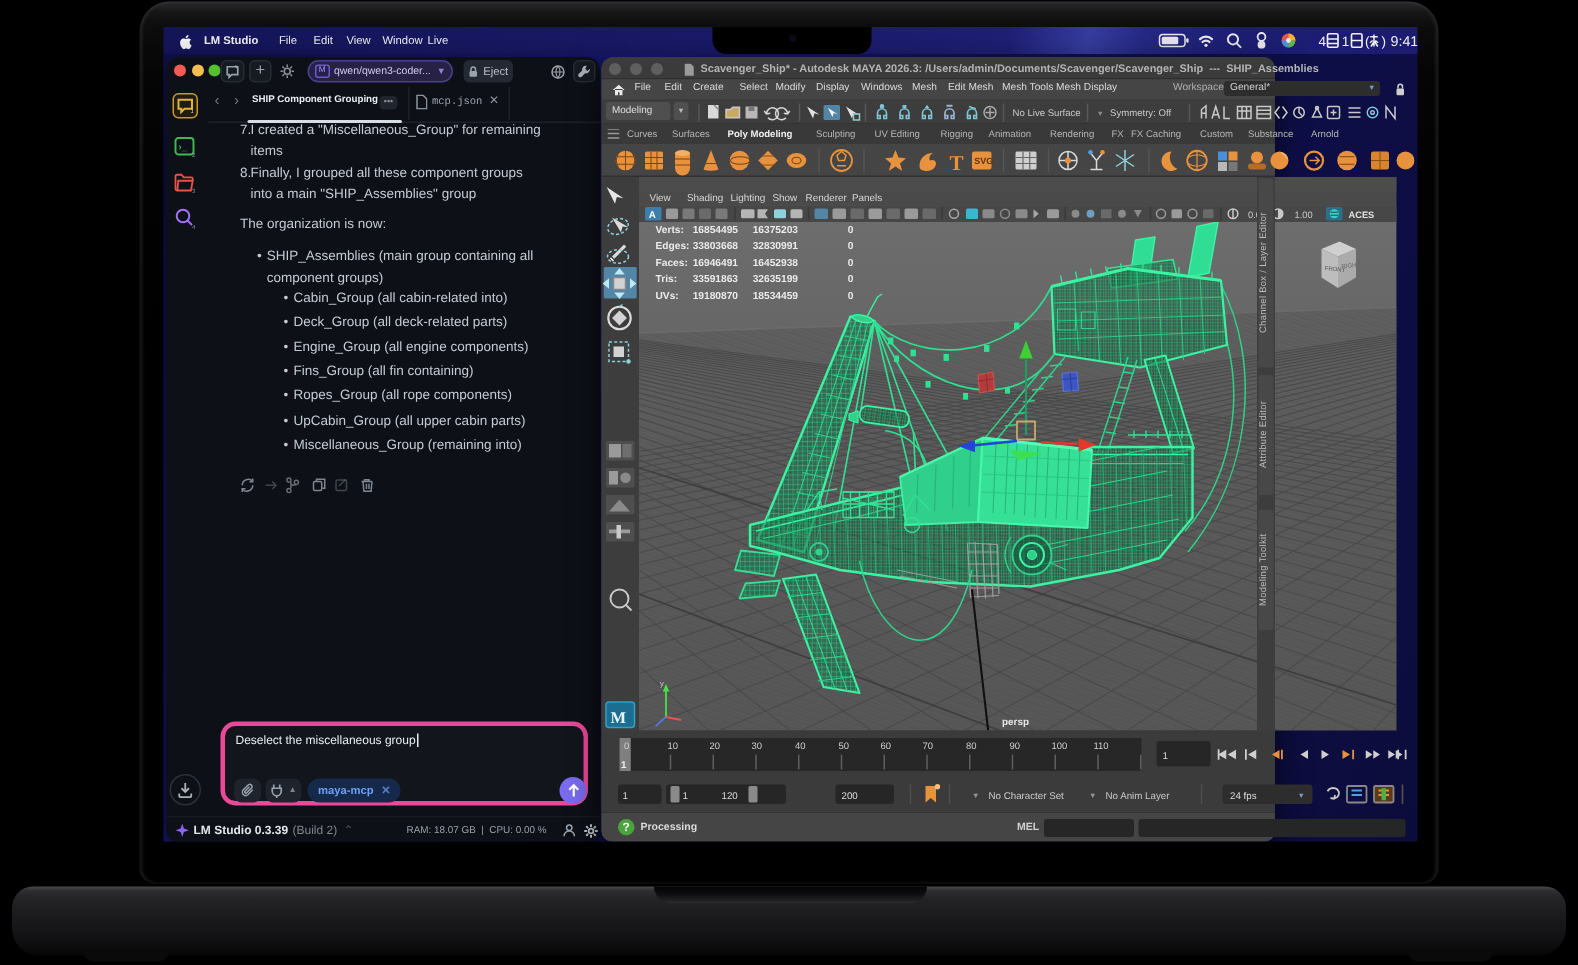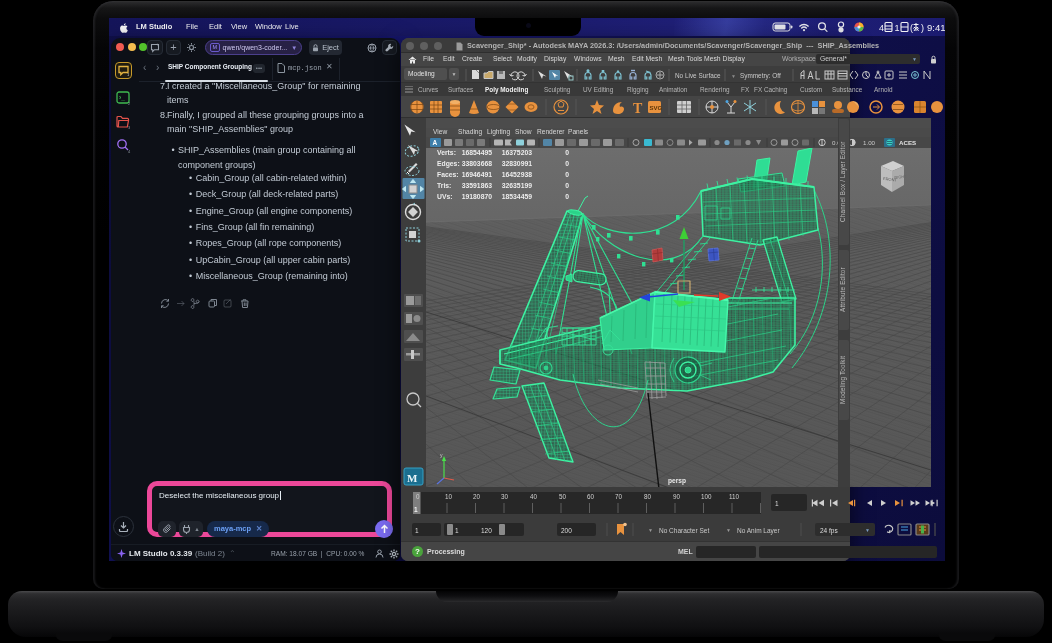--- a/index.html
+++ b/index.html
@@ -33,21 +33,21 @@
 #lmchat .li2{display:flex;margin-top:2px;padding-left:29px}
 .b1{flex:none;width:6.5px;margin-left:11.4px}
 .b2{flex:none;width:6.7px}
 #dlbtn{left:2px;top:478px;width:21px;height:21px;border:1.4px solid #2b313b;border-radius:50%;display:flex;align-items:center;justify-content:center}
 .ibtn{position:absolute;top:35px;height:16px;border-radius:5px;background:#1f232b;display:flex;align-items:center;justify-content:center}
 #mcppill{left:55px;top:35px;height:16px;border-radius:8px;background:#16294a;color:#6ca0f5;font-size:7.5px;font-weight:bold;display:flex;align-items:center;padding:0 7px}
 #sendbtn{left:223px;top:34px;width:18px;height:18px;border-radius:50%;background:#7a6bf0;display:flex;align-items:center;justify-content:center}
 #lmtabs{position:absolute;left:28px;top:20px;right:0;height:24px;border-bottom:1px solid #1c212b}
 #lmside{position:absolute;left:0;top:20px;width:28px;bottom:40px}
 #lmchat{position:absolute;left:49px;top:41px;width:203.5px;font-size:9px;line-height:14.35px;color:#c3cbd5}
-#lminput{position:absolute;left:36px;top:442.5px;width:245px;height:56.5px;border:5px solid #ec4899;border-radius:10px;background:#12151c}
+#lminput{position:absolute;left:36px;top:442.5px;width:245px;height:56.5px;border:3px solid #ec4899;border-radius:10px;background:#12151c}
 #lmstatus{position:absolute;left:0;bottom:0;right:0;height:17px;background:#0d1017;border-top:1px solid #171c24;border-radius:0 0 7px 7px;font-size:8px;color:#9aa2ad}
 
 #mayawin{left:292px;top:20px;width:449px;height:523px;background:#444;border-radius:8px 8px 7px 7px;
  box-shadow:0 6px 22px rgba(0,0,0,.65);color:#ccc;font-size:7px}
 #mtitle{left:0;top:0;right:0;height:14.5px;background:#3b3b3b;border-radius:8px 8px 0 0;border-bottom:1px solid #2e2e2e}
 .mtl{position:absolute;top:3.5px;width:8px;height:8px;border-radius:50%;background:#5f5f5f}
 #mmenu{left:0;top:14.5px;right:0;height:13px;background:#454545;font-size:6.8px;color:#dadada}
 .mi{position:absolute;top:2.5px;white-space:nowrap}
 .st{position:absolute;top:3px;white-space:nowrap}
 #mtool{left:0;top:27.5px;right:0;height:17.5px;background:#3d3d3d;border-bottom:1px solid #333}
@@ -179,41 +179,42 @@
           <text x="12" y="14.5" font-size="4" fill="#8b949e">4</text>
         </svg>
     </div>
     <div class="abs" id="lmchat">
       <div style="display:flex">
           <span style="width:7px;flex:none;text-align:right;padding-right:5px">7.</span>
           <span>I created a "Miscellaneous_Group" for remaining items</span>
         </div>
       <div style="display:flex">
           <span style="width:7px;flex:none;text-align:right;padding-right:5px">8.</span>
-          <span>Finally, I grouped all these grouping groups into a main "SHIP_Assemblies" group</span>
-        </div>
+          <span>Finally, I grouped all these component groups into a main "SHIP_Assemblies" group</span>
+        </div>
+      <p class="pa" style="margin-top:5.5px">The organization is now:</p>
       <div class="li1" style="margin-top:7px">
           <span class="b1">•</span>
           <span>SHIP_Assemblies (main group containing all component groups)</span>
         </div>
       <div class="li2" style="margin-top:-1px">
           <span class="b2">•</span>
-          <span>Cabin_Group (all cabin-related within)</span>
+          <span>Cabin_Group (all cabin-related into)</span>
         </div>
       <div class="li2">
           <span class="b2">•</span>
           <span>Deck_Group (all deck-related parts)</span>
         </div>
       <div class="li2">
           <span class="b2">•</span>
           <span>Engine_Group (all engine components)</span>
         </div>
       <div class="li2">
           <span class="b2">•</span>
-          <span>Fins_Group (all fin remaining)</span>
+          <span>Fins_Group (all fin containing)</span>
         </div>
       <div class="li2">
           <span class="b2">•</span>
           <span>Ropes_Group (all rope components)</span>
         </div>
       <div class="li2">
           <span class="b2">•</span>
           <span>UpCabin_Group (all upper cabin parts)</span>
         </div>
       <div class="li2">

